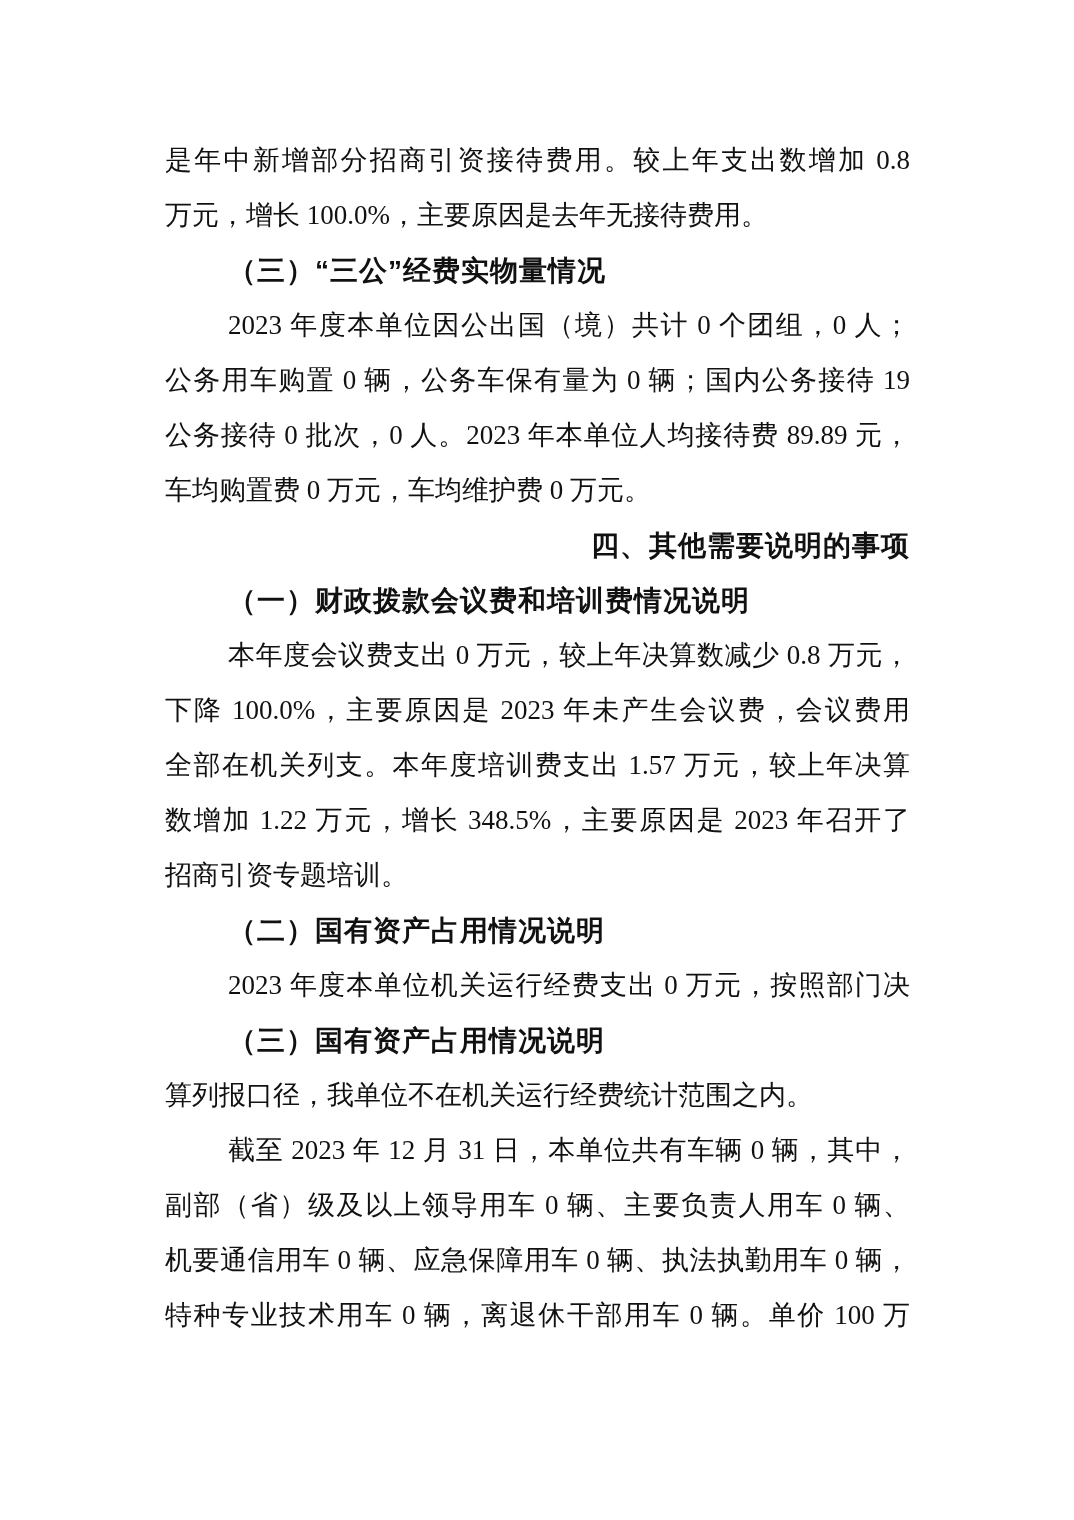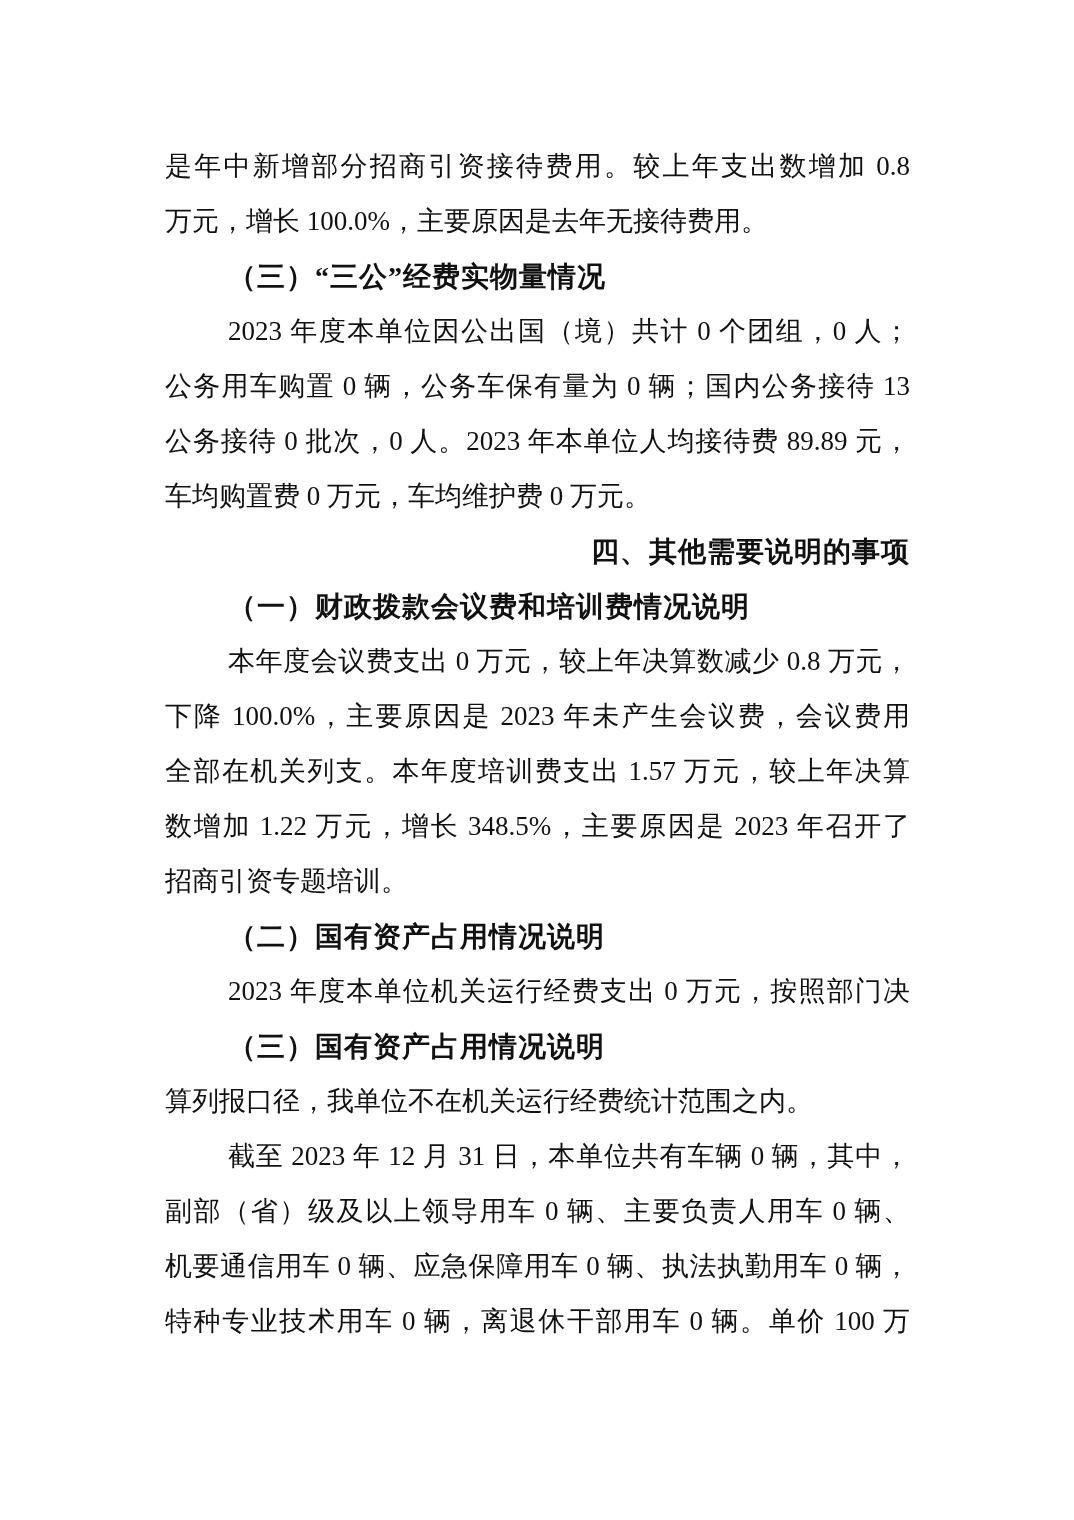--- a/index.html
+++ b/index.html
@@ -12,21 +12,21 @@
     width: 1074px;
     height: 1520px;
     background: #ffffff;
     overflow: hidden;
     font-family: "Liberation Serif", "DejaVu Serif", serif;
     color: #111111;
   }
   .content {
     position: absolute;
     left: 165px;
-    top: 139px;
+    top: 133px;
     width: 745px;
   }
   .line {
     height: 55px;
     line-height: 55px;
     font-size: 27px;
     white-space: nowrap;
     color: #111111;
   }
   .line.paragraph {
@@ -43,36 +43,36 @@
     padding-left: 63px;
   }
   .line.heading1 {
     font-family: "Liberation Sans", "DejaVu Sans", sans-serif;
     font-weight: bold;
     font-size: 28px;
     letter-spacing: 1px;
     text-align: right;
   }
   .line.heading2 {
-    font-family: Liberation Serif, serif;
+    font-family: Liberation Sans, sans-serif;
     font-weight: bold;
     font-size: 28px;
     letter-spacing: 1px;
   }
 </style>
 </head>
 <body>
 
 <div class="page">
   <div class="content" id="content">
       <div class="line paragraph justify">是年中新增部分招商引资接待费用。较上年支出数增加 0.8</div>
       <div class="line paragraph">万元，增长 100.0%，主要原因是去年无接待费用。</div>
       <div class="line heading2 indent">（三）“三公”经费实物量情况</div>
       <div class="line paragraph indent justify">2023 年度本单位因公出国（境）共计 0 个团组，0 人；</div>
-      <div class="line paragraph justify">公务用车购置 0 辆，公务车保有量为 0 辆；国内公务接待 13</div>
+      <div class="line paragraph justify">公务用车购置 0 辆，公务车保有量为 0 辆；国内公务接待 19</div>
       <div class="line paragraph justify">公务接待 0 批次，0 人。2023 年本单位人均接待费 89.89 元，</div>
       <div class="line paragraph">车均购置费 0 万元，车均维护费 0 万元。</div>
       <div class="line heading1 indent">四、其他需要说明的事项</div>
       <div class="line heading2 indent">（一）财政拨款会议费和培训费情况说明</div>
       <div class="line paragraph indent justify">本年度会议费支出 0 万元，较上年决算数减少 0.8 万元，</div>
       <div class="line paragraph justify">下降 100.0%，主要原因是 2023 年未产生会议费，会议费用</div>
       <div class="line paragraph justify">全部在机关列支。本年度培训费支出 1.57 万元，较上年决算</div>
       <div class="line paragraph justify">数增加 1.22 万元，增长 348.5%，主要原因是 2023 年召开了</div>
       <div class="line paragraph">招商引资专题培训。</div>
       <div class="line heading2 indent">（二）国有资产占用情况说明</div>

